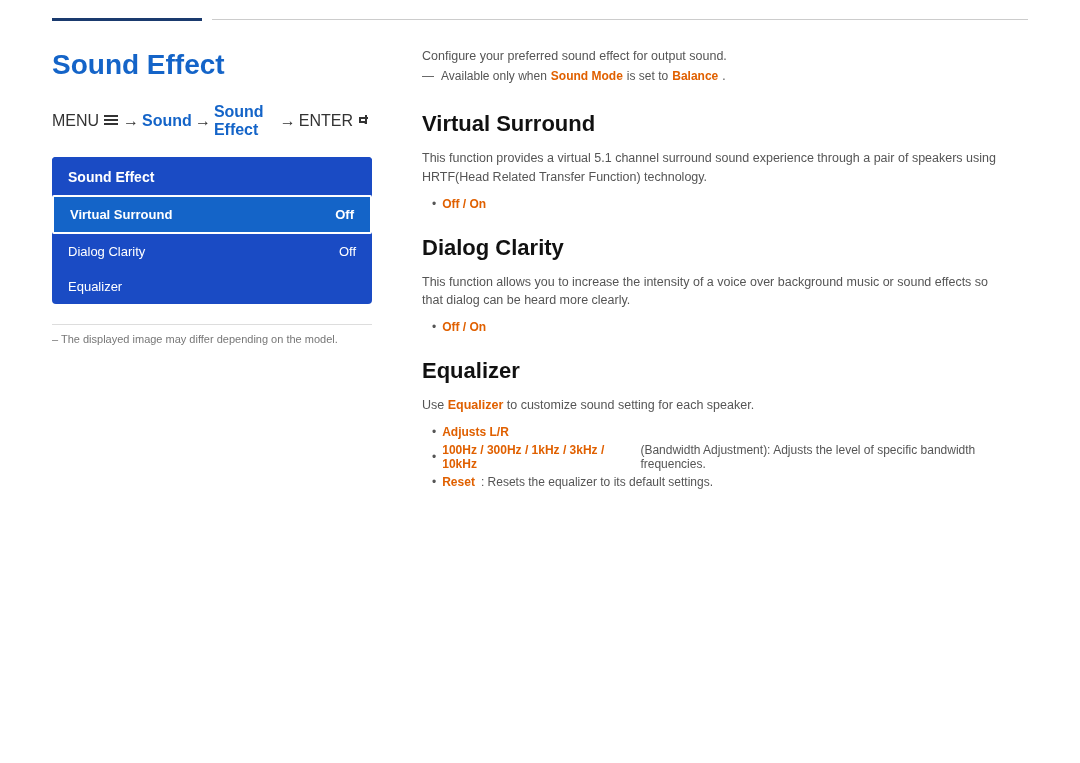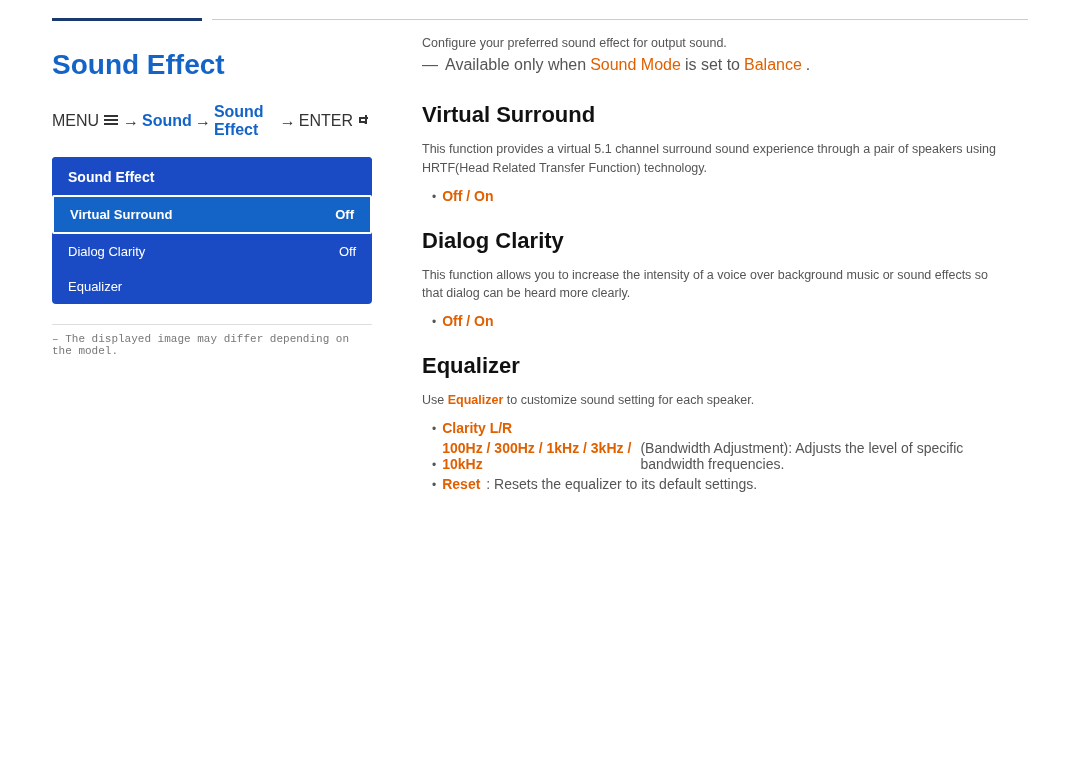--- a/index.html
+++ b/index.html
@@ -100,61 +100,60 @@
       color: #fff;
     }
 
     .menu-item .item-value {
       color: #fff;
     }
 
     .note-text {
       font-size: 11px;
       color: #777;
-      font-family: Liberation Mono, monospace;
     }
 
     .divider-left {
       width: 100%;
       height: 1px;
       background: #ddd;
       margin-bottom: 8px;
     }
 
     .right-panel {
       flex: 1;
-      padding-top: 15px;
+      padding-top: 28px;
       padding-left: 20px;
       border-left: none;
     }
 
     .intro-text {
       font-size: 12.5px;
       color: #555;
       margin-bottom: 6px;
     }
 
     .available-note {
-      font-size: 16px;
+      font-size: 12px;
       color: #555;
       display: flex;
       align-items: center;
       gap: 4px;
       margin-bottom: 28px;
     }
 
     .available-note::before {
       content: '—';
       color: #555;
       margin-right: 3px;
     }
 
     .available-note .bold-orange {
       color: #e06000;
-      font-weight: normal;
+      font-weight: bold;
     }
 
     .section-title {
       font-size: 22px;
       font-weight: bold;
       color: #111;
       margin-bottom: 12px;
     }
 
     .section-desc {
@@ -165,25 +164,25 @@
       max-width: 580px;
     }
 
     .bullet-list {
       list-style: none;
       margin-bottom: 24px;
       padding-left: 10px;
     }
 
     .bullet-list li {
-      font-size: 14px;
+      font-size: 12px;
       color: #555;
       margin-bottom: 4px;
       display: flex;
-      align-items: flex-end;
+      align-items: center;
       gap: 6px;
     }
 
     .bullet-list li::before {
       content: '•';
       color: #555;
       font-size: 12px;
     }
 
     .orange-text {
@@ -284,21 +283,21 @@
       </ul>
     </div>
 
     <div class="section">
       <div class="section-title">Equalizer</div>
       <div class="section-desc">
         Use <span class="orange-text">Equalizer</span> to customize sound setting for each speaker.
       </div>
       <ul class="bullet-list">
         <li>
-          <span class="orange-text">Clarity L/R</span>
+          <span class="orange-text">Adjusts L/R</span>
         </li>
         <li>
           <span class="orange-text">100Hz / 300Hz / 1kHz / 3kHz / 10kHz</span>
             <span> (Bandwidth Adjustment): Adjusts the level of specific bandwidth frequencies.</span>
         </li>
         <li>
           <span class="orange-text">Reset</span>
             <span>: Resets the equalizer to its default settings.</span>
         </li>
       </ul>

